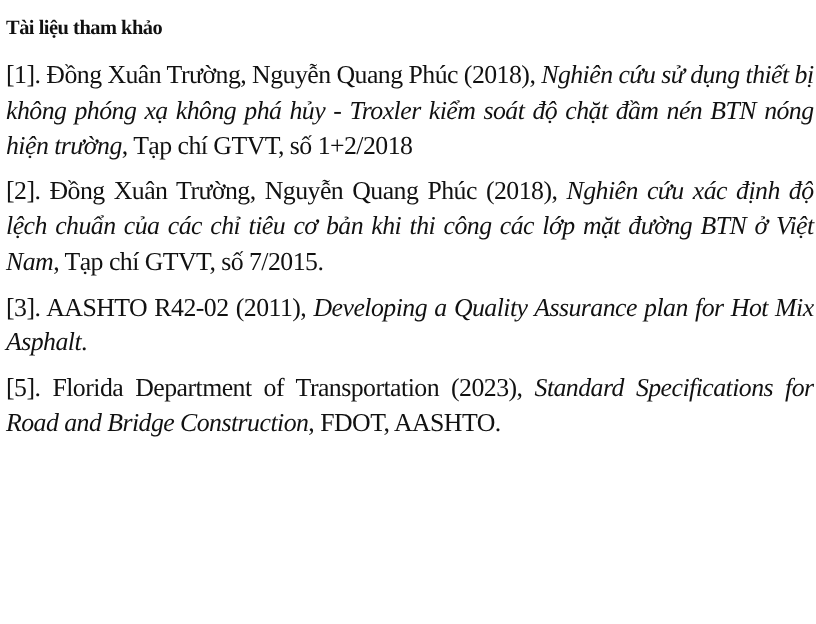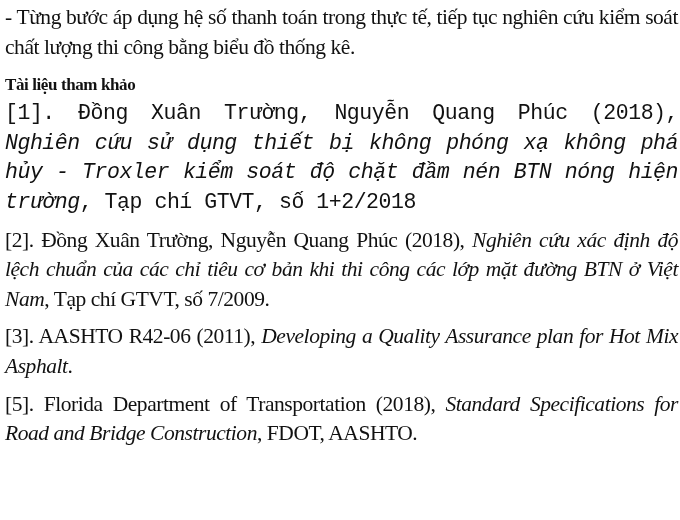--- a/index.html
+++ b/index.html
@@ -32,35 +32,34 @@
   }
   .p-intro { margin-top: 3px; }
   .heading {
     margin: 8px 0 0 0;
     font-size: 17px;
     line-height: 29px;
     font-weight: bold;
     letter-spacing: -0.4px;
   }
   .ref { margin-top: 8px; }
-  .ref.first { margin-top: 0px; font-family: Liberation Mono, monospace; }
+  .ref.first { margin-top: 11px; }
   .ref4 { word-spacing: 5px; }
   i { font-style: italic; }
 </style>
 </head>
 <body>
 
 <div class="page">
 
-  <p class="para p-intro">- Từng bước áp dụng hệ số thanh toán trong thực tế, tiếp tục nghiên cứu kiểm soát chất lượng thi công bằng biểu đồ thống kê.</p>
 
   <h3 class="heading">Tài liệu tham khảo</h3>
 
   <p class="para ref first"><span>[1].</span><span> Đồng Xuân Trường, Nguyễn Quang Phúc (2018), </span><i>Nghiên cứu sử dụng thiết bị không phóng xạ không phá hủy - Troxler kiểm soát độ chặt đầm nén BTN nóng hiện trường</i><span>, Tạp chí GTVT, số 1+2/2018</span></p>
 
-  <p class="para ref"><span>[2].</span><span> Đồng Xuân Trường, Nguyễn Quang Phúc (2018), </span><i>Nghiên cứu xác định độ lệch chuẩn của các chỉ tiêu cơ bản khi thi công các lớp mặt đường BTN ở Việt Nam</i><span>, Tạp chí GTVT, số 7/2009.</span></p>
+  <p class="para ref"><span>[2].</span><span> Đồng Xuân Trường, Nguyễn Quang Phúc (2018), </span><i>Nghiên cứu xác định độ lệch chuẩn của các chỉ tiêu cơ bản khi thi công các lớp mặt đường BTN ở Việt Nam</i><span>, Tạp chí GTVT, số 7/2015.</span></p>
 
-  <p class="para ref"><span>[3].</span><span> AASHTO R42-06 (2011), </span><i>Developing a Quality Assurance plan for Hot Mix Asphalt</i><span>.</span></p>
+  <p class="para ref"><span>[3].</span><span> AASHTO R42-02 (2011), </span><i>Developing a Quality Assurance plan for Hot Mix Asphalt</i><span>.</span></p>
 
 
-  <p class="para ref"><span>[5].</span><span> Florida Department of Transportation (2018), </span><i>Standard Specifications for Road and Bridge Construction</i><span>, FDOT, AASHTO.</span></p>
+  <p class="para ref"><span>[5].</span><span> Florida Department of Transportation (2023), </span><i>Standard Specifications for Road and Bridge Construction</i><span>, FDOT, AASHTO.</span></p>
 
 </div>
 
 </body></html>

